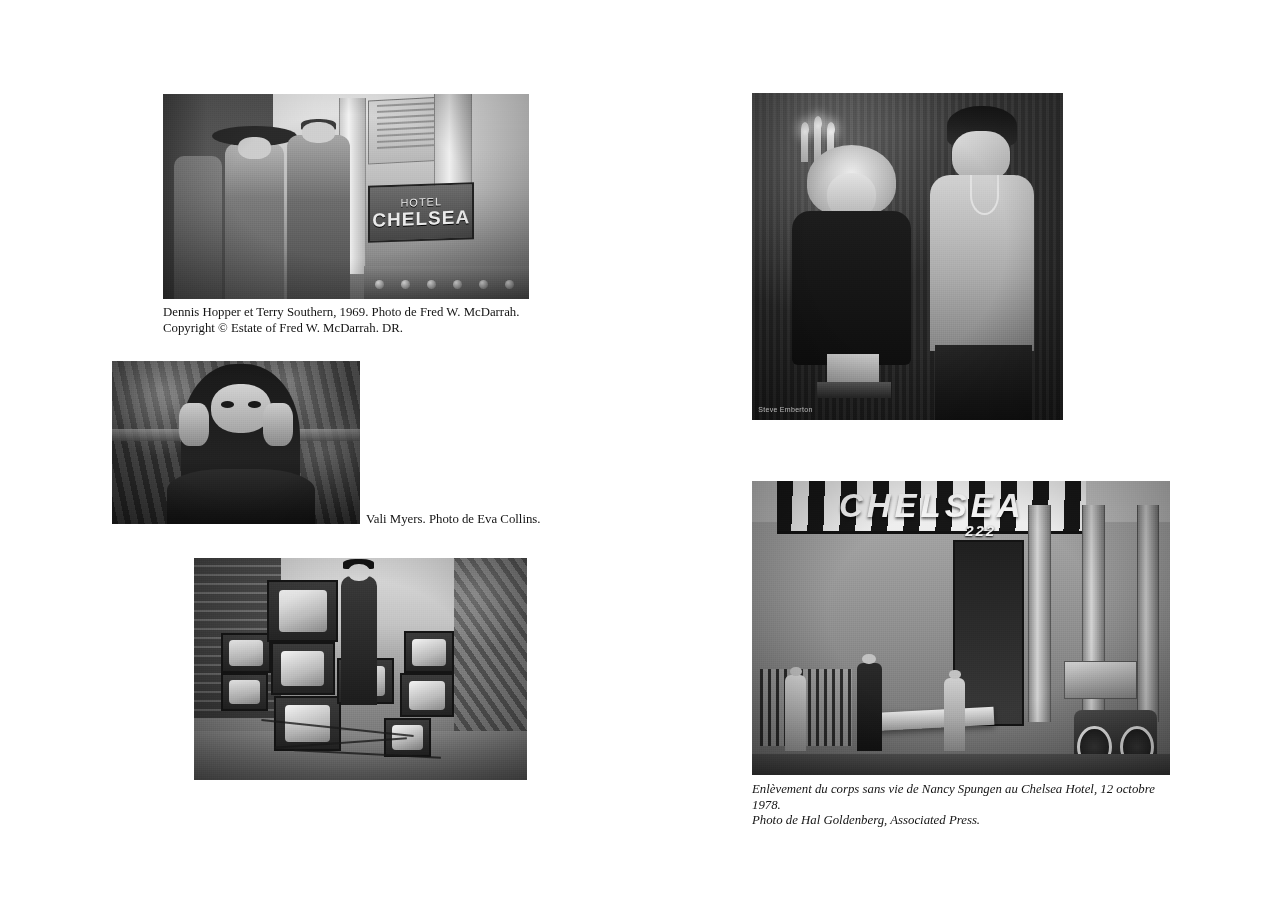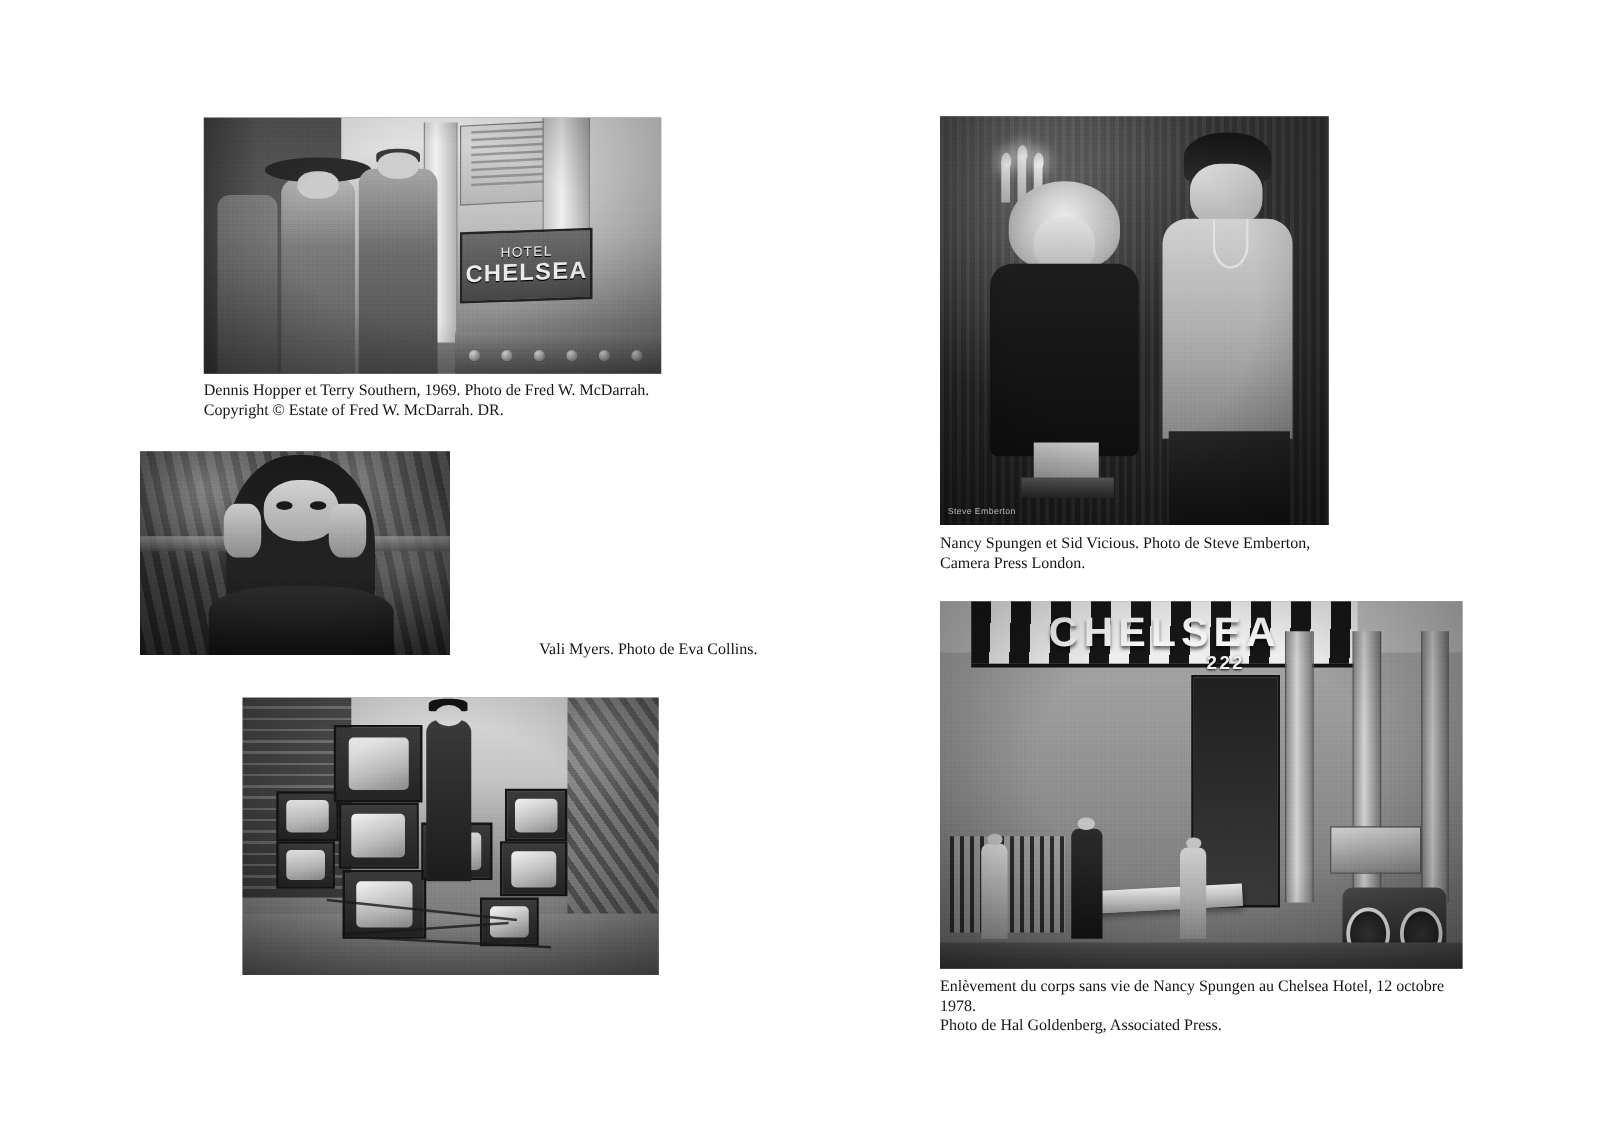--- a/index.html
+++ b/index.html
@@ -478,21 +478,21 @@
         <div class="eye l"></div>
         <div class="eye r"></div>
       </div>
       <div class="hand l"></div>
       <div class="hand r"></div>
       <div class="dress"></div>
       <div class="grain"></div>
       <div class="vig"></div>
     </div>
   </div>
-  <div class="cap-inline" style="position:absolute; left:366px; top:512px; width:240px;text-align:right;">Vali Myers. Photo de Eva Collins.</div>
+  <div class="cap-inline" style="position:absolute; left:366px; top:512px; width:240px;">Vali Myers. Photo de Eva Collins.</div>
 
   <div class="figure f3" style="left:194px; top:558px; width:333px;">
     <div class="photo" style="width:333px; height:222px;">
       <div class="ph-bg"></div>
       <div class="brick"></div>
       <div class="foliage"></div>
       <div class="floor"></div>
 
       <div class="tv" style="left:8%;  top:34%; width:14%; height:16%;"></div>
       <div class="tv" style="left:8%;  top:52%; width:13%; height:15%;"></div>
@@ -541,25 +541,23 @@
         <div class="hair"></div>
         <div class="face"></div>
         <div class="torso"></div>
         <div class="chain"></div>
         <div class="jeans"></div>
       </div>
       <div class="grain"></div>
       <div class="vig"></div>
       <div class="credit">Steve Emberton</div>
     </div>
-    <div class="caption" style="width:330px; margin-top:7px;">Nancy Spungen et Sid Vicious. Photo de Steve Emberton,
-Camera Press London.</div>
   </div>
 
-  <div class="figure f5" style="left:752px; top:481px; width:504px;">
+  <div class="figure f5" style="left:752px; top:481px; width:504px;font-style:italic;">
     <div class="photo" style="width:418px; height:294px;">
       <div class="ph-bg"></div>
       <div class="facade"></div>
       <div class="awning"></div>
       <div class="awning-text">CHELSEA</div>
       <div class="col a"></div>
       <div class="col b"></div>
       <div class="col c"></div>
       <div class="door"></div>
       <div class="num">222</div>

